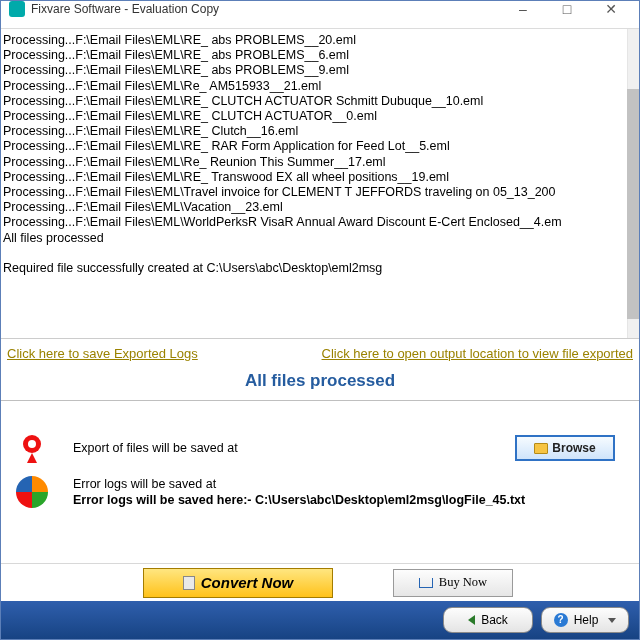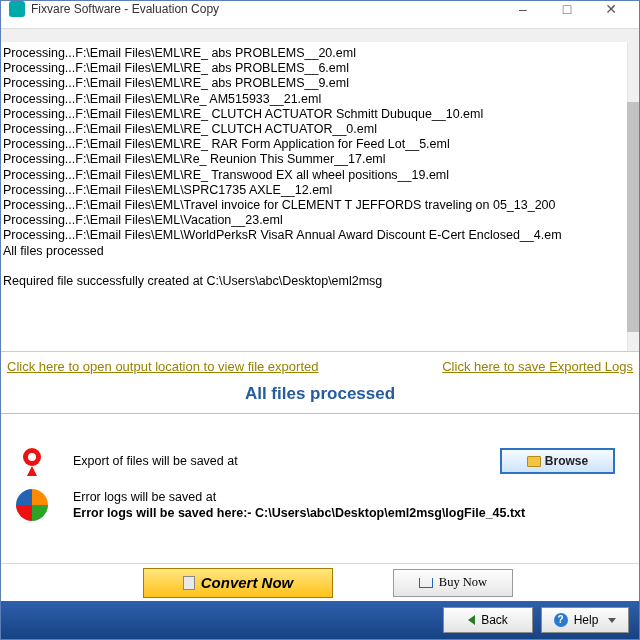--- a/index.html
+++ b/index.html
@@ -5,44 +5,44 @@
   * { box-sizing: border-box; margin: 0; padding: 0; }
   html, body { width: 640px; height: 640px; overflow: hidden; font-family: Tahoma, Arial, sans-serif; font-size: 12px; background: #f0f0f0; }
   .window { width: 640px; height: 640px; display: flex; flex-direction: column; border: 1px solid #5c7fb8; }
   
   .titlebar { height: 28px; background: #fff; display: flex; align-items: center; padding: 0 6px 12px 8px; border-bottom: 1px solid #dcdcdc; }
   .titlebar .icon { width: 16px; height: 16px; background: #0aa; border-radius: 3px; margin-right: 6px; }
   .titlebar .title { flex: 1; font-size: 12px; color: #333; }
   .winbtns { display: flex; }
   .winbtn { width: 44px; height: 26px; display: flex; align-items: center; justify-content: center; color: #555; font-size: 14px; }
   
-  .logwrap { position: relative; flex: 0 0 310px; background: #fff; border-bottom: 1px solid #ccc; margin-top: 13px; }
+  .logwrap { position: relative; flex: 0 0 310px; background: #fff; border-bottom: 1px solid #ccc; }
   .log { position: absolute; inset: 0 12px 0 0; padding: 4px 0 4px 2px; overflow: hidden; white-space: nowrap; color: #000; font-size: 12.5px; line-height: 15.2px; }
   .scroll-track { position: absolute; right: 0; top: 0; width: 12px; height: 100%; background: #f0f0f0; border-left: 1px solid #e5e5e5; }
   .scroll-thumb { position: absolute; right: 0; width: 12px; background: #c2c2c2; }
   
   .linksrow { height: 28px; background: #fff; display: flex; align-items: center; justify-content: space-between; padding: 0 6px; font-size: 13px; }
   .linksrow a { color: #9a8200; text-decoration: underline; cursor: pointer; }
   
   .status { height: 34px; background: #fff; text-align: center; font-weight: bold; color: #255c9f; font-size: 17px; padding-top: 4px; border-bottom: 1px solid #bfbfbf; }
   
   .body { flex: 1; background: #fff; padding: 30px 14px 8px 14px; display: flex; flex-direction: column; gap: 10px; }
   .panel { display: flex; align-items: center; gap: 24px; padding-right: 10px; }
   .panel .picon { width: 34px; height: 34px; flex: 0 0 34px; }
   .panel .ptext { flex: 1; font-size: 12.5px; line-height: 16px; }
   .panel .ptext .bold { font-weight: bold; }
-  .browsebtn { width: 115px; height: 26px; background: linear-gradient(#f6fbff,#cfe4fb); border: 2px solid #2f72c5; display: flex; align-items: center; justify-content: center; font-weight: bold; font-size: 12px; color: #222; gap: 4px; cursor: pointer; }
+  .browsebtn { width: 100px; height: 26px; background: linear-gradient(#f6fbff,#cfe4fb); border: 2px solid #2f72c5; display: flex; align-items: center; justify-content: center; font-weight: bold; font-size: 12px; color: #222; gap: 4px; cursor: pointer; }
   .folder-icn { width: 14px; height: 11px; background: #f6c443; border: 1px solid #b48a18; border-radius: 1px; }
   
   .convertrow { height: 38px; background: #fff; display: flex; align-items: center; justify-content: center; gap: 60px; border-top: 1px solid #d8d8d8; }
   .convertbtn { width: 190px; height: 30px; background: linear-gradient(#ffe680,#ffc21a); border: 1px solid #a37c00; display: flex; align-items: center; justify-content: center; gap: 6px; font-weight: bold; font-style: italic; font-size: 15px; cursor: pointer; margin-left: 16px; }
   .buybtn { width: 120px; height: 28px; background: linear-gradient(#fdfdfd,#e6e6e6); border: 1px solid #9a9a9a; display: flex; align-items: center; justify-content: center; gap: 6px; font-size: 12.5px; cursor: pointer; font-family: Liberation Serif, serif; }
   
   .bottombar { height: 38px; background: linear-gradient(#2f5fad,#174383); display: flex; align-items: center; justify-content: flex-end; gap: 8px; padding: 0 10px; }
-  .navbtn { height: 26px; width: 90px; background: linear-gradient(#fdfdfd,#e4e4e4); border: 1px solid #8a8a8a; border-radius: 0; display: flex; align-items: center; justify-content: center; gap: 6px; font-size: 12px; cursor: pointer; }
+  .navbtn { height: 26px; width: 90px; background: linear-gradient(#fdfdfd,#e4e4e4); border: 1px solid #8a8a8a; border-radius: 9px; display: flex; align-items: center; justify-content: center; gap: 6px; font-size: 12px; cursor: pointer; }
   .navbtn.help { width: 88px; }
   .circ { width: 14px; height: 14px; border-radius: 50%; display: inline-block; }
   .arr-left { width: 0; height: 0; border-top: 5px solid transparent; border-bottom: 5px solid transparent; border-right: 7px solid #2a7a2a; }
   .cart-icn { width: 14px; height: 10px; border: 1.5px solid #2564b3; border-top: none; position: relative; }
   .doc-icn { width: 12px; height: 14px; background: #e9e9e9; border: 1px solid #888; position: relative; }
 </style>
 </head>
 <body>
 
 <div class="window">
@@ -58,39 +58,39 @@
   </div>
 
   <div class="logwrap">
     <div class="log" id="log">
         <div>Processing...F:\Email Files\EML\RE_ abs PROBLEMS__20.eml</div>
         <div>Processing...F:\Email Files\EML\RE_ abs PROBLEMS__6.eml</div>
         <div>Processing...F:\Email Files\EML\RE_ abs PROBLEMS__9.eml</div>
         <div>Processing...F:\Email Files\EML\Re_ AM515933__21.eml</div>
         <div>Processing...F:\Email Files\EML\RE_ CLUTCH ACTUATOR Schmitt Dubuque__10.eml</div>
         <div>Processing...F:\Email Files\EML\RE_ CLUTCH ACTUATOR__0.eml</div>
+        <div>Processing...F:\Email Files\EML\RE_ Clutch__16.eml</div>
         <div>Processing...F:\Email Files\EML\RE_ RAR Form Application for Feed Lot__5.eml</div>
         <div>Processing...F:\Email Files\EML\Re_ Reunion This Summer__17.eml</div>
         <div>Processing...F:\Email Files\EML\RE_ Transwood EX all wheel positions__19.eml</div>
-        <div>Processing...F:\Email Files\EML\SPRC1735 AXLE__12.eml</div>
         <div>Processing...F:\Email Files\EML\Travel invoice for CLEMENT T JEFFORDS traveling on 05_13_200</div>
         <div>Processing...F:\Email Files\EML\Vacation__23.eml</div>
         <div>Processing...F:\Email Files\EML\WorldPerksR VisaR Annual Award Discount E-Cert Enclosed__4.em</div>
         <div>All files processed</div>
         <div>&nbsp;</div>
         <div>Required file successfully created at C:\Users\abc\Desktop\eml2msg</div>
       </div>
     <div class="scroll-track">
       <div class="scroll-thumb" style="top:60px;height:230px"></div>
     </div>
   </div>
 
   <div class="linksrow">
+    <a>Click here to save Exported Logs</a>
     <a>Click here to open output location to view file exported</a>
-    <a>Click here to save Exported Logs</a>
   </div>
 
   <div class="status">All files processed</div>
 
   <div class="body">
 
     <div class="panel">
       <div class="picon">
         <svg width="34" height="34" viewBox="0 0 34 34">
             <circle cx="17" cy="13" r="9" fill="#e11"></circle>

